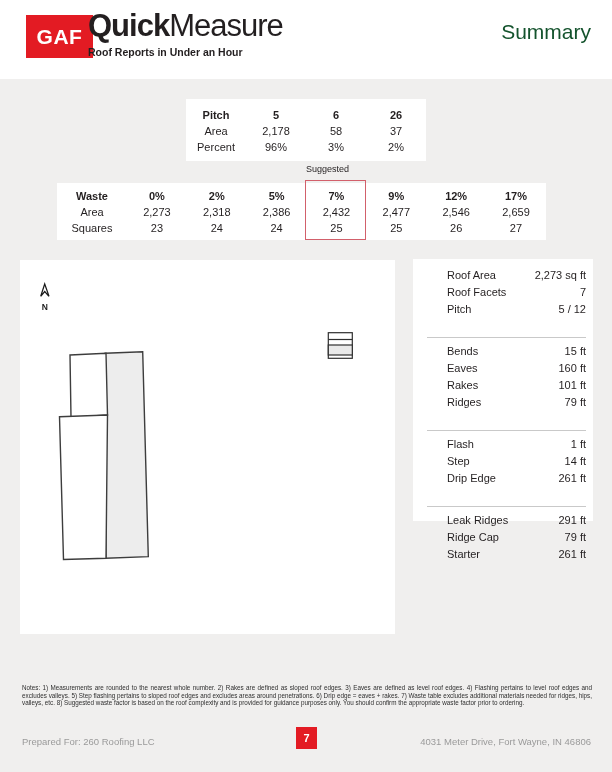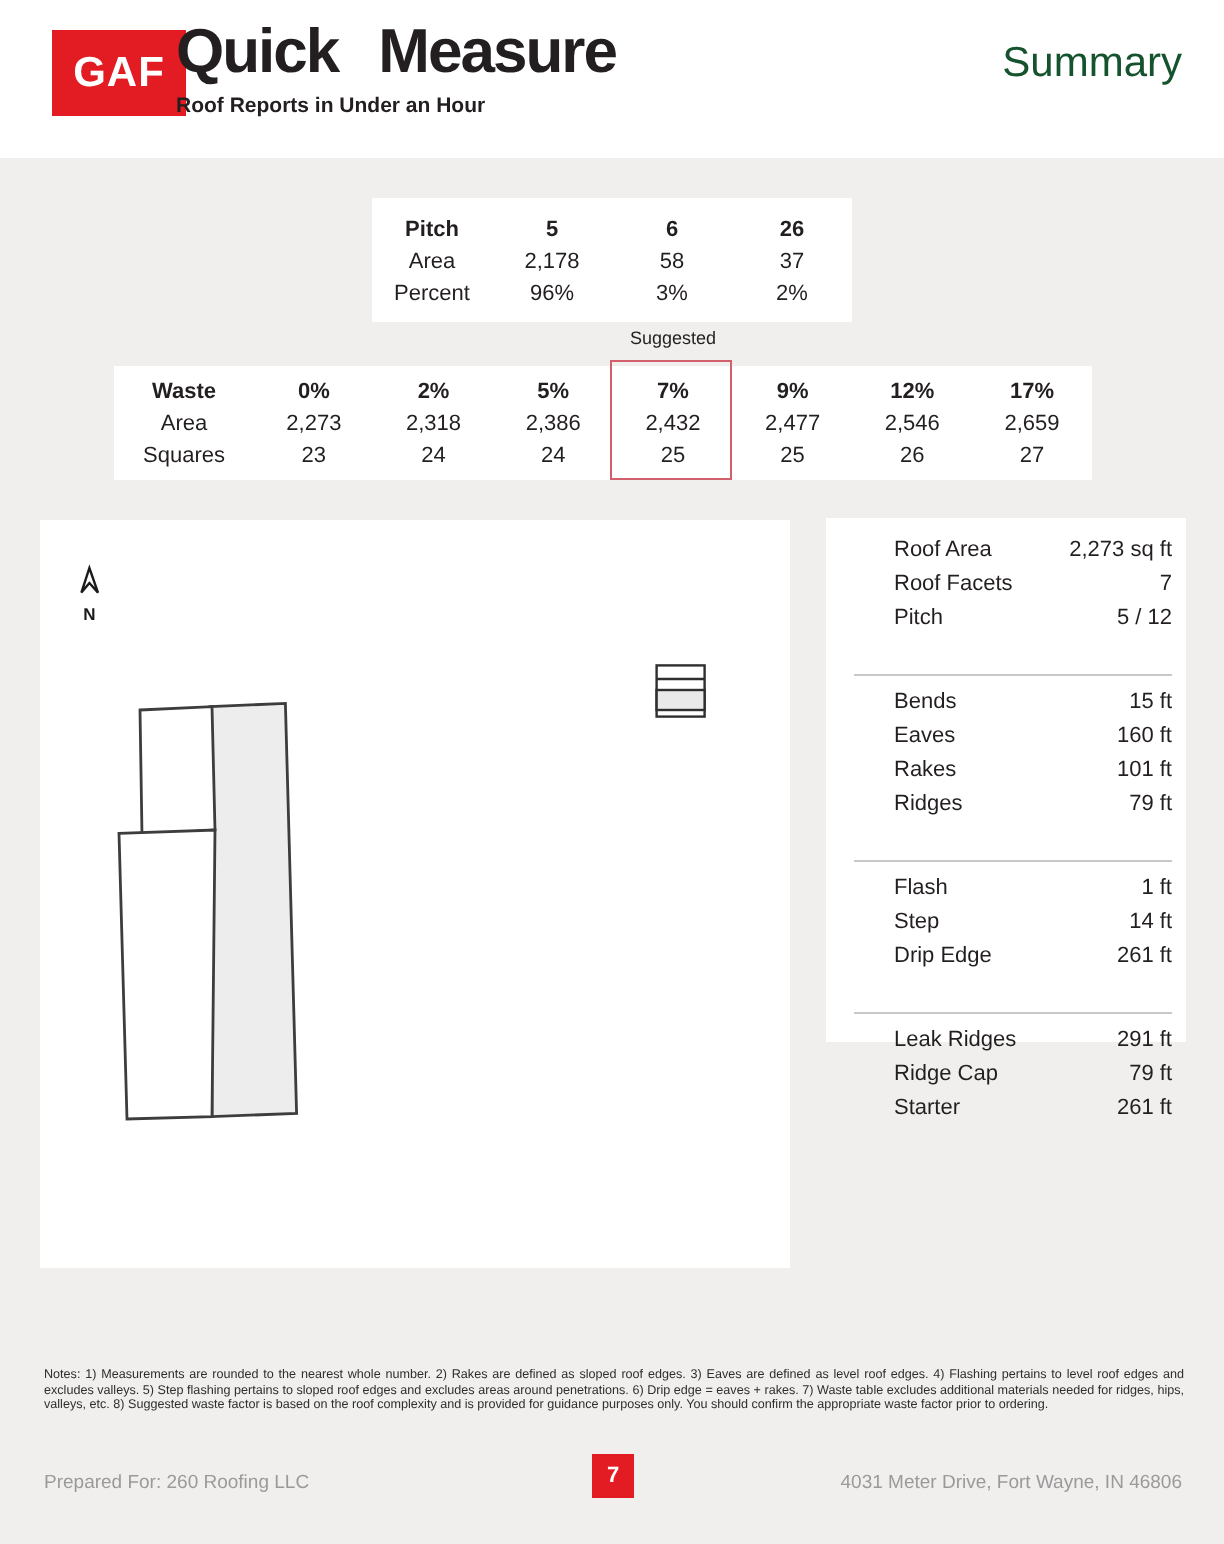--- a/index.html
+++ b/index.html
@@ -7,33 +7,33 @@
         font-family:"Liberation Sans",sans-serif;overflow:hidden;color:#231f20;}
 
   
   .header{position:absolute;left:0;top:0;width:612px;height:79px;background:#ffffff;}
   .gaf-box{position:absolute;left:26px;top:15px;width:67px;height:43px;background:#e31b23;
            display:flex;align-items:center;justify-content:center;
            color:#fff;font-weight:700;font-size:21px;letter-spacing:.5px;}
   .brand{position:absolute;left:88px;top:9px;line-height:33px;white-space:nowrap;}
   .brand-line{font-size:31px;letter-spacing:-1px;color:#231f20;}
   .brand-bold{font-weight:700;}
-  .brand-light{font-weight:700;margin-left:20px;}
+  .brand-light{font-weight:400;}
   .tagline{font-size:10.5px;font-weight:700;color:#231f20;line-height:11px;margin-top:0;}
   .summary-title{position:absolute;right:21px;top:20px;font-size:21px;color:#14532d;}
 
   
   .ptable{position:absolute;left:186px;top:99px;width:240px;height:62px;background:#fff;
           box-sizing:border-box;padding-top:8px;}
   .prow{display:grid;grid-template-columns:60px 60px 60px 60px;height:16px;align-items:center;}
   .prow span{text-align:center;font-size:11px;}
   .prow.hdr span{font-weight:700;}
 
   
-  .suggested-label{position:absolute;left:306px;top:164px;width:61px;text-align:center;
+  .suggested-label{position:absolute;left:306px;top:164px;width:61px;text-align:left;
                    font-size:9px;color:#231f20;}
   .wtable{position:absolute;left:57px;top:183px;width:489px;height:57px;background:#fff;
           box-sizing:border-box;padding-top:5px;}
   .wrow{display:grid;grid-template-columns:70px repeat(7,59.85px);height:16px;align-items:center;}
   .wrow span{text-align:center;font-size:11px;}
   .wrow.hdr span{font-weight:700;}
   .suggested-box{position:absolute;left:305px;top:180px;width:61px;height:60px;
                  border:1.6px solid #d2606b;box-sizing:border-box;background:transparent;}
 
   

